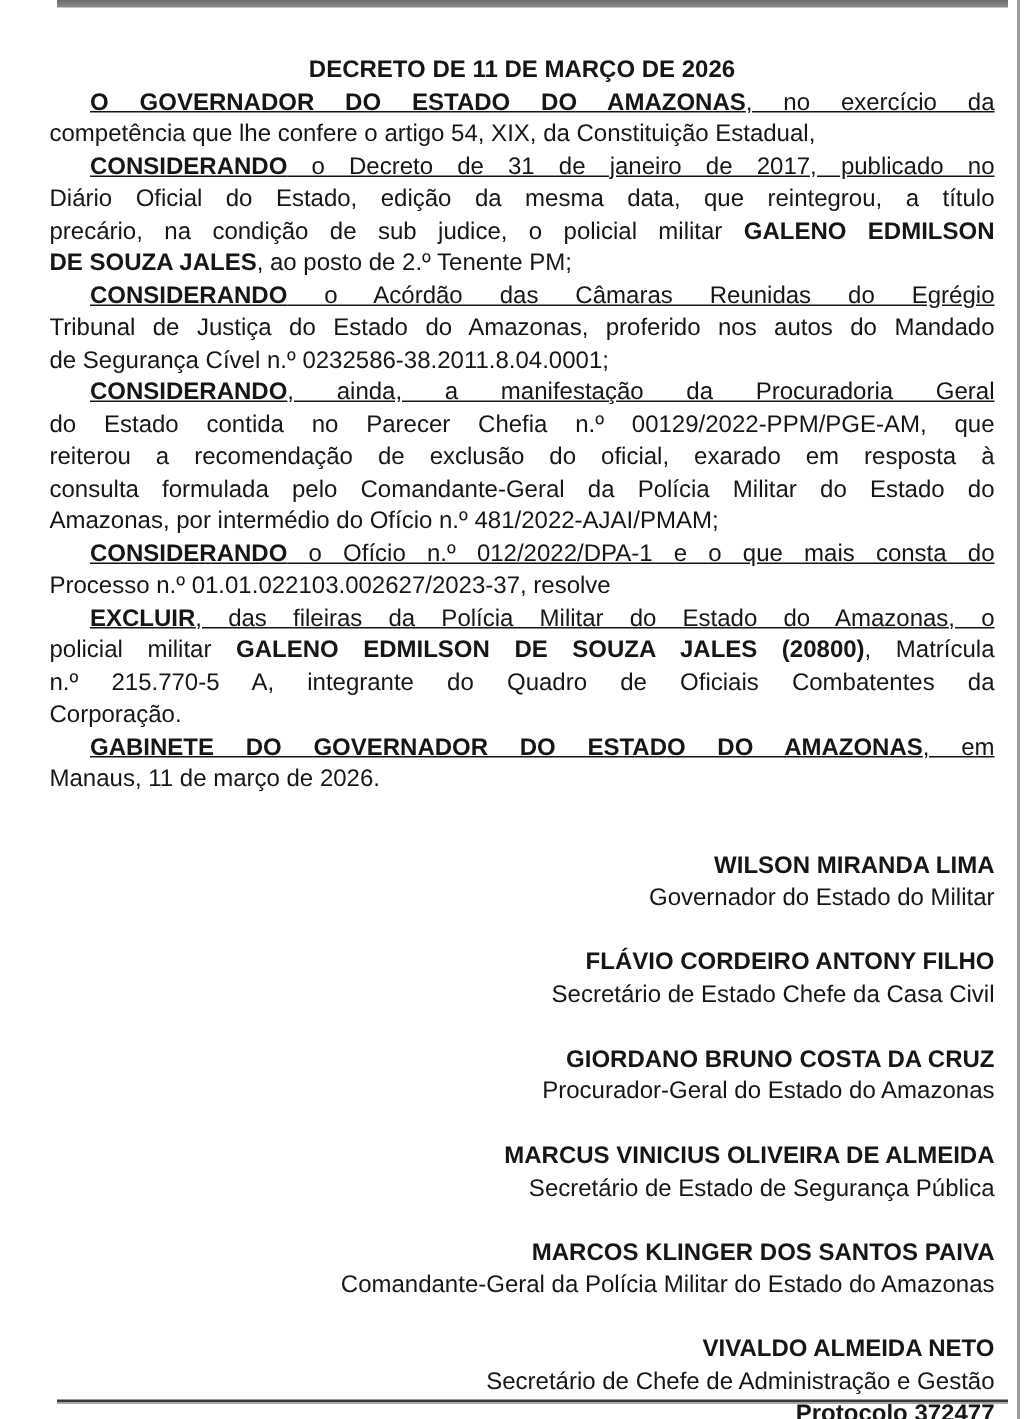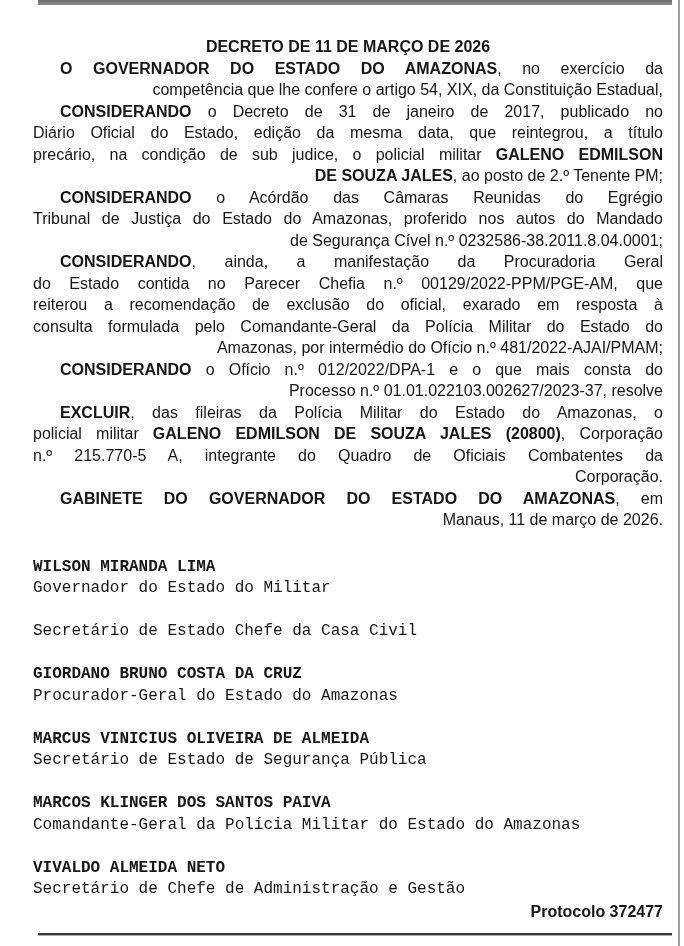--- a/index.html
+++ b/index.html
@@ -45,27 +45,27 @@
     font-weight: bold;
     text-align: center;
     line-height: 21.5px;
   }
   .line {
     text-align: justify;
     text-align-last: justify;
     white-space: normal;
   }
   .line.plain {
-    text-align: right;
+    text-align: left;
     text-align-last: auto;
   }
-  .line.indent { padding-left: 27px; }
+  .line.indent { padding-left: 27px; text-decoration: underline; }
   .b { font-weight: bold; }
   .i { }
-  .sig-section { margin-top: 26px; text-align: left; font-family: Liberation Mono, monospace; }
+  .sig-section { margin-top: 36px; text-align: right; }
   .sig-block { margin-bottom: 21.5px; }
   .sig-block:last-child { margin-bottom: 0; }
   .sig-name { font-weight: bold; }
   .protocol {
     text-align: right;
     font-weight: bold;
     margin-top: 0;
   }
 </style>
 </head>
@@ -89,33 +89,34 @@
         <div class="line"><span>Tribunal de Justiça do Estado do Amazonas, proferido nos autos do Mandado</span></div>
         <div class="line plain"><span>de Segurança Cível n.º 0232586-38.2011.8.04.0001;</span></div>
         <div class="line indent"><span class="b">CONSIDERANDO</span><span>, ainda, a manifestação da Procuradoria Geral</span></div>
         <div class="line"><span>do Estado contida no Parecer Chefia n.º 00129/2022-PPM/PGE-AM, que</span></div>
         <div class="line"><span>reiterou a recomendação de exclusão do oficial, exarado em resposta à</span></div>
         <div class="line"><span>consulta formulada pelo Comandante-Geral da Polícia Militar do Estado do</span></div>
         <div class="line plain"><span>Amazonas, por intermédio do Ofício n.º 481/2022-AJAI/PMAM;</span></div>
         <div class="line indent"><span class="b">CONSIDERANDO</span><span> o Ofício n.º 012/2022/DPA-1 e o que mais consta do</span></div>
         <div class="line plain"><span>Processo n.º 01.01.022103.002627/2023-37, resolve</span></div>
         <div class="line indent"><span class="b">EXCLUIR</span><span>, das fileiras da Polícia Militar do Estado do Amazonas, o</span></div>
-        <div class="line"><span>policial militar </span><span class="b">GALENO EDMILSON DE SOUZA JALES (20800)</span><span>, Corporação</span></div>
+        <div class="line"><span>policial militar </span><span class="b">GALENO EDMILSON DE SOUZA JALES (20800)</span><span>, Matrícula</span></div>
         <div class="line"><span>n.º 215.770-5 A, integrante do Quadro de Oficiais Combatentes da</span></div>
         <div class="line plain"><span>Corporação.</span></div>
         <div class="line indent"><span class="b">GABINETE DO GOVERNADOR DO ESTADO DO AMAZONAS</span><span>, em</span></div>
         <div class="line plain"><span>Manaus, 11 de março de 2026.</span></div>
       </div>
 
     <div class="sig-section">
         <div class="sig-block">
           <div class="sig-name">WILSON MIRANDA LIMA</div>
           <div class="sig-role">Governador do Estado do Militar</div>
         </div>
         <div class="sig-block">
+          <div class="sig-name">FLÁVIO CORDEIRO ANTONY FILHO</div>
           <div class="sig-role">Secretário de Estado Chefe da Casa Civil</div>
         </div>
         <div class="sig-block">
           <div class="sig-name">GIORDANO BRUNO COSTA DA CRUZ</div>
           <div class="sig-role">Procurador-Geral do Estado do Amazonas</div>
         </div>
         <div class="sig-block">
           <div class="sig-name">MARCUS VINICIUS OLIVEIRA DE ALMEIDA</div>
           <div class="sig-role">Secretário de Estado de Segurança Pública</div>
         </div>

